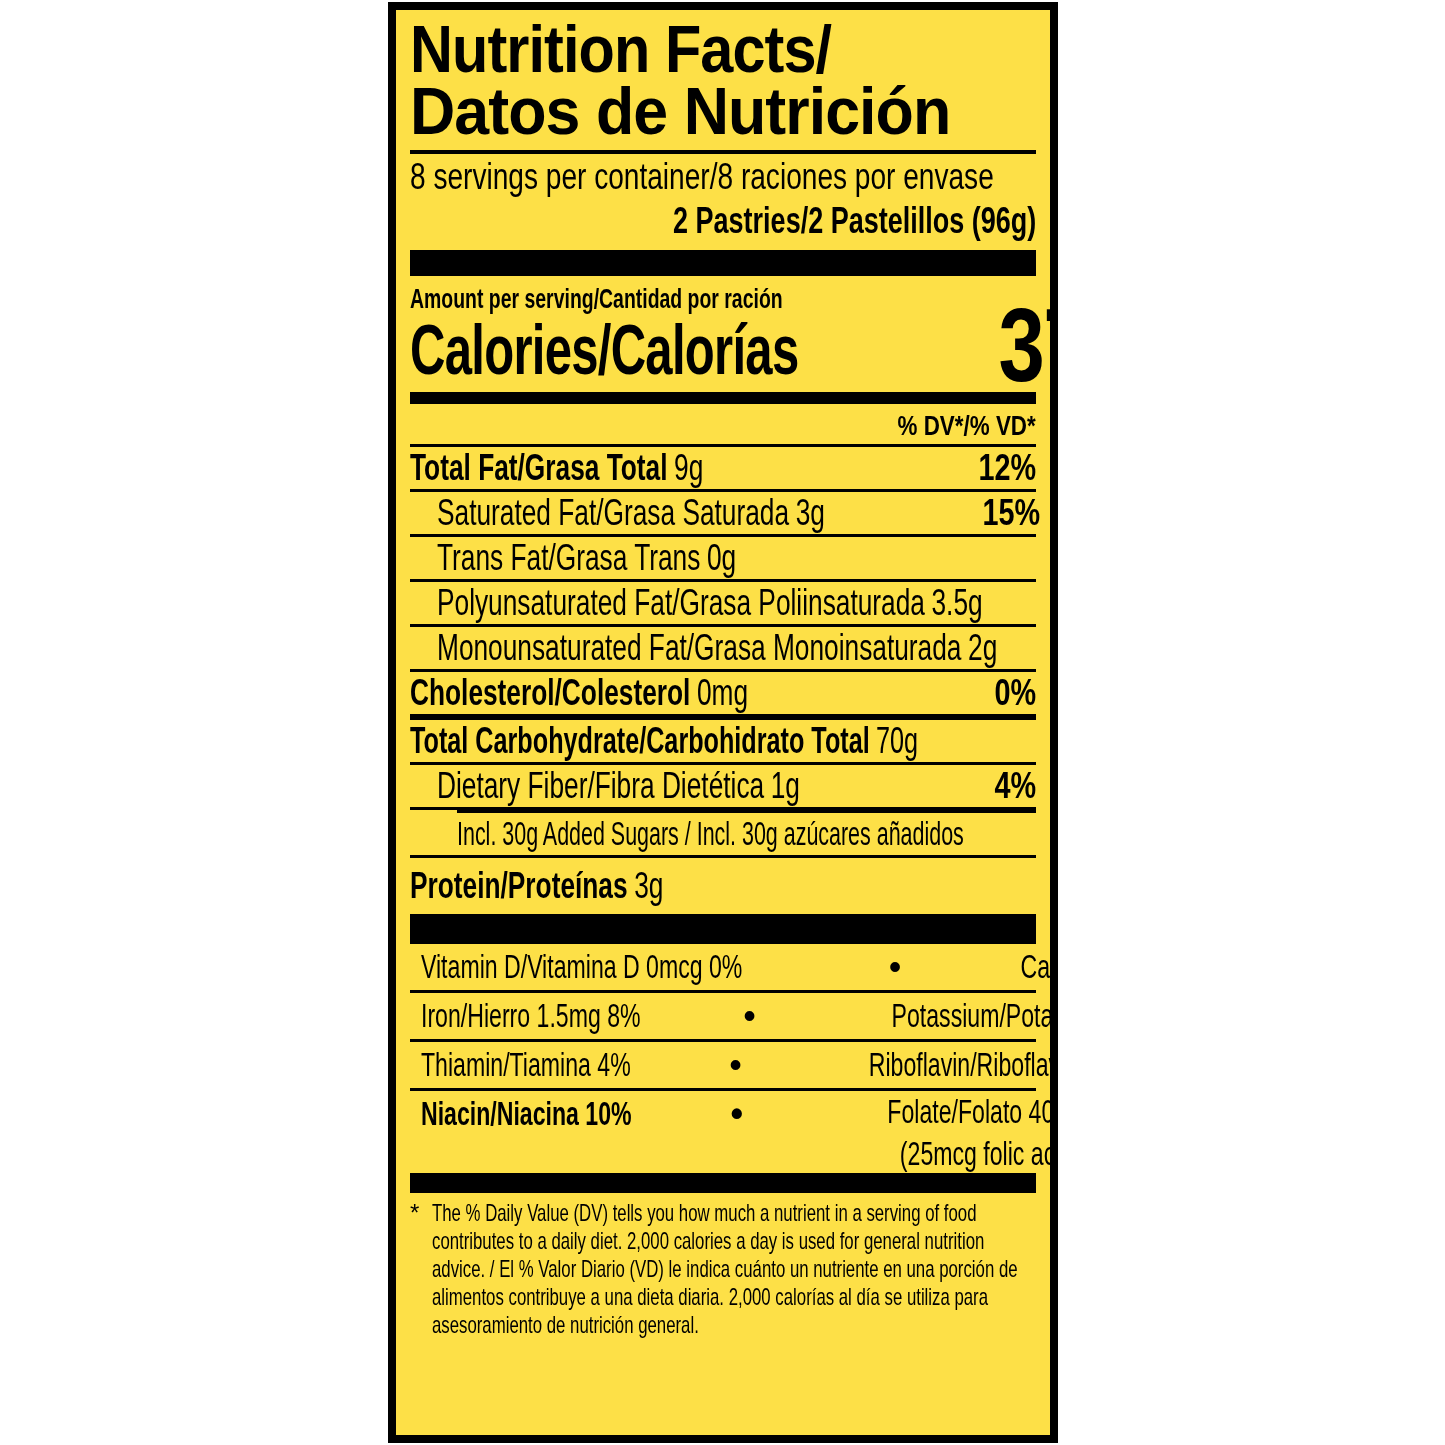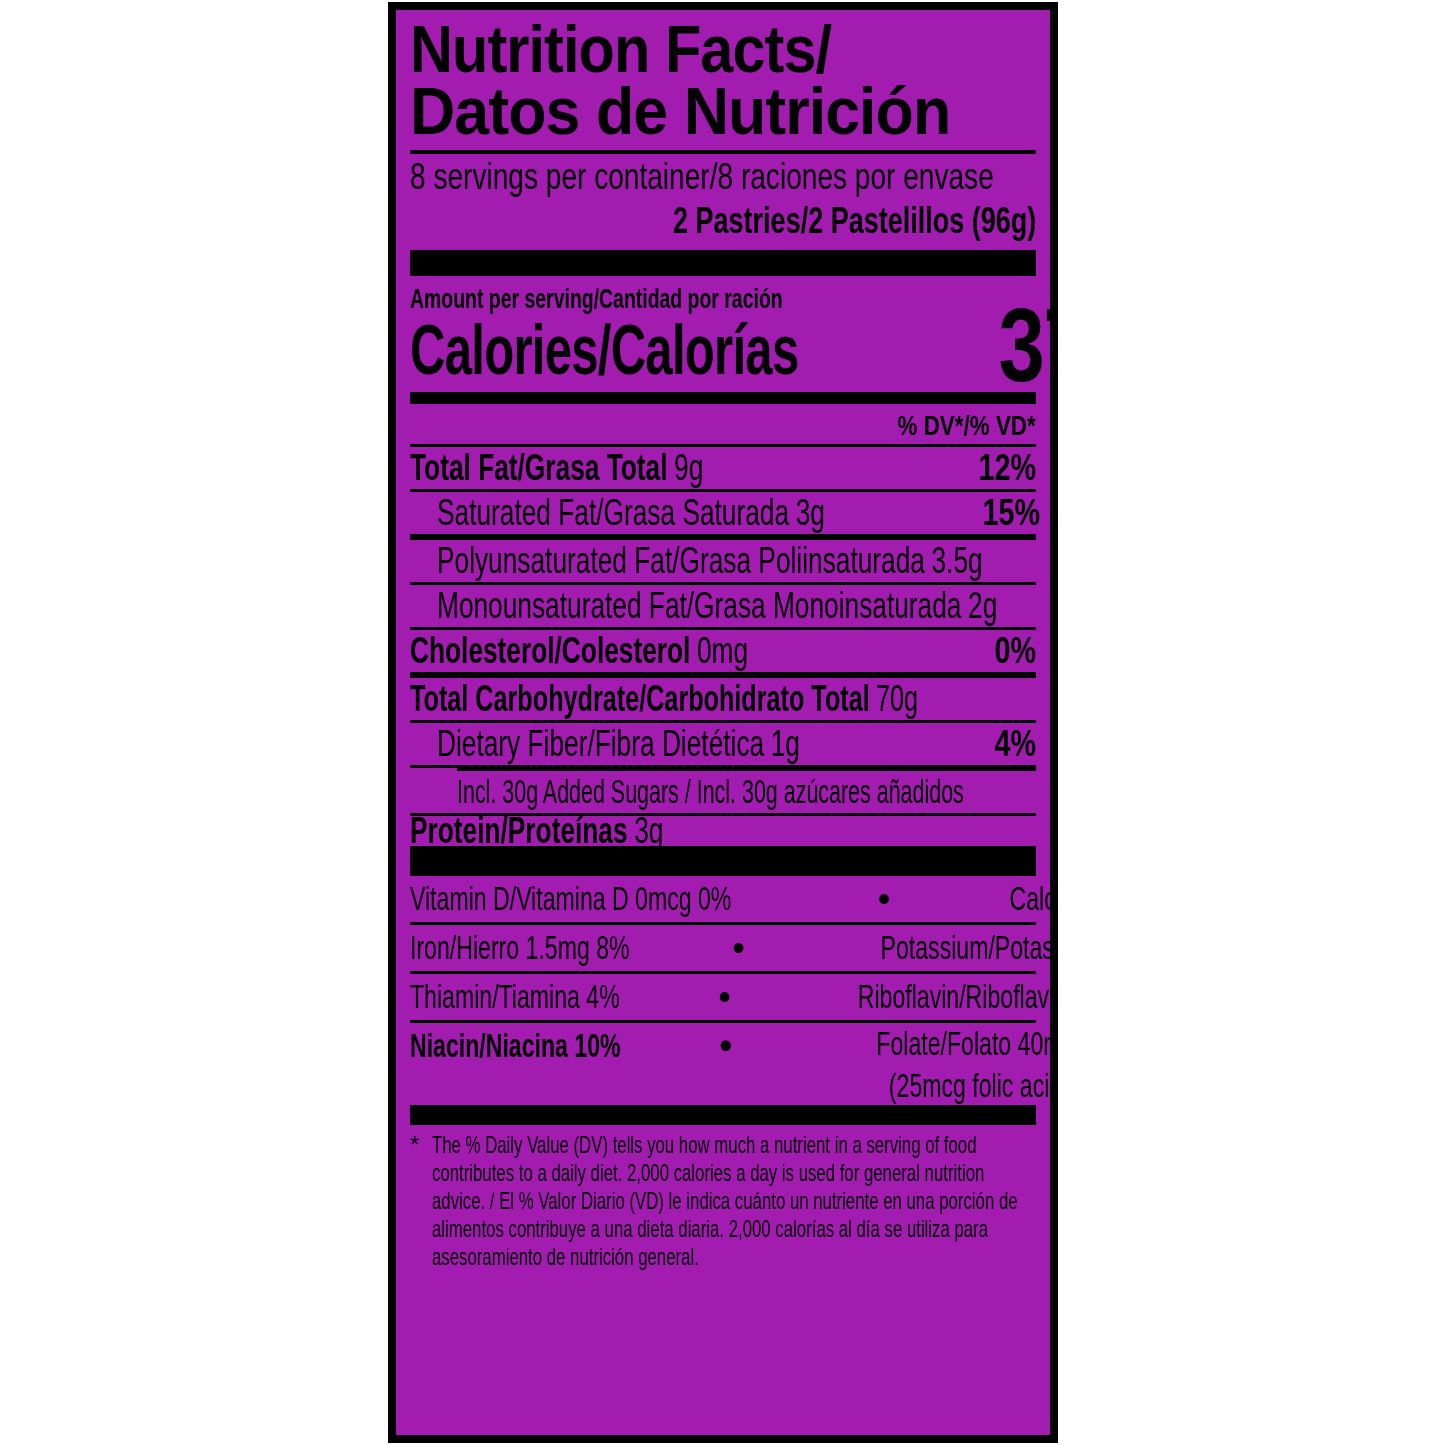--- a/index.html
+++ b/index.html
@@ -10,21 +10,21 @@
     color:#000000;
     position:relative;
     overflow:hidden;
   }
   .label{
     position:absolute;
     left:388px; top:2px;
     width:670px; height:1441px;
     box-sizing:border-box;
     border:8px solid #000;
-    background:#a21caf;
+    background:#fde047;
     padding:4px 14px 0 14px;
     overflow:hidden;
   }
   
   .sq{display:inline-block;white-space:nowrap;transform:scaleX(var(--s,1));transform-origin:0 50%;}
   .sqr{display:inline-block;white-space:nowrap;transform:scaleX(var(--s,1));transform-origin:100% 50%;}
   .bold{font-weight:bold;}
 
   
   .title{margin-top:4px;}
@@ -46,29 +46,29 @@
   .b20{height:20px;}
 
   .cal-wrap{display:flex;align-items:flex-end;justify-content:space-between;margin-top:8px;}
   .aps{font-size:27px;line-height:30px;}
   .cal-label{font-size:70px;line-height:72px;letter-spacing:-1px;}
   .cal-value{font-size:104px;line-height:82px;letter-spacing:-2px;}
 
   .dv-head{font-size:28px;line-height:36px;margin-top:4px;text-align:right;}
 
   .nrow{display:flex;justify-content:space-between;align-items:center;height:42px;overflow:visible;}
-  .nrow.tall{height:30px;}
+  .nrow.tall{height:56px;}
   .nl{font-size:36px;text-align:center;}
   .nl .amt{margin-left:9px;font-weight:normal;}
   .ind1{padding-left:27px;}
   .ind2p{padding-left:47px;}
   .nl.small{font-size:33px;}
   .nd{font-size:36px;font-weight:bold;}
 
-  .vrow{display:flex;align-items:center;height:46px;font-size:33px;}
+  .vrow{display:flex;align-items:center;height:46px;font-size:33px;margin-left:11px;}
   .vrow .vleft{flex:1;text-align:left;}
   .vrow .vdot{flex:0 0 30px;text-align:center;font-size:36px;line-height:30px;}
   .vrow .vright{flex:1;text-align:right;}
   .vrow.two-line{height:82px;align-items:flex-start;}
   .vrow.two-line .vleft,.vrow.two-line .vdot{line-height:46px;font-weight:bold;}
   .vrow.two-line .vright div{line-height:42px;}
 
   .footnote{display:flex;margin-top:6px;font-size:24px;line-height:28px;}
   .fn-star{flex:0 0 22px;}
   .fn-body{flex:1;overflow:visible;}
@@ -117,20 +117,24 @@
     <div class="nd"><span class="sqr" style="--s:.80">12%</span></div>
   </div>
   <div class="rule"></div>
 
   <div class="nrow">
     <div class="nl ind1"><span class="sq" style="--s:.73"><span>Saturated Fat/Grasa Saturada</span><span class="amt">3g</span></span></div>
     <div class="nd"><span class="sqr" style="--s:.80">15%</span></div>
   </div>
   <div class="rule"></div>
 
+  <div class="nrow">
+    <div class="nl ind1"><span class="sq" style="--s:.73"><span>Trans Fat/Grasa Trans</span><span class="amt">0g</span></span></div>
+    <div class="nd"><span class="sqr" style="--s:.80"></span></div>
+  </div>
   <div class="rule"></div>
 
   <div class="nrow">
     <div class="nl ind1"><span class="sq" style="--s:.73"><span>Polyunsaturated Fat/Grasa Poliinsaturada</span><span class="amt">3.5g</span></span></div>
     <div class="nd"><span class="sqr" style="--s:.80"></span></div>
   </div>
   <div class="rule"></div>
 
   <div class="nrow">
     <div class="nl ind1"><span class="sq" style="--s:.73"><span>Monounsaturated Fat/Grasa Monoinsaturada</span><span class="amt">2g</span></span></div>

